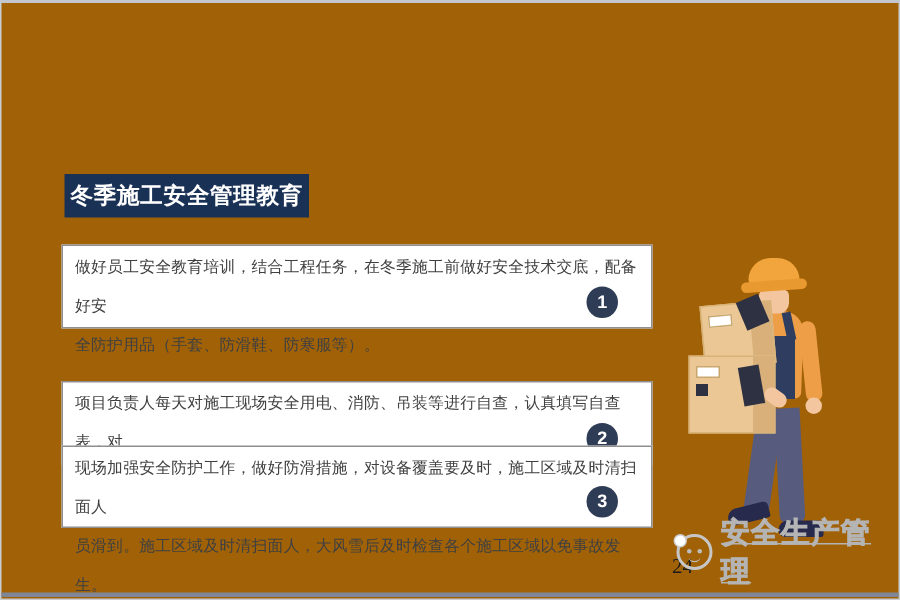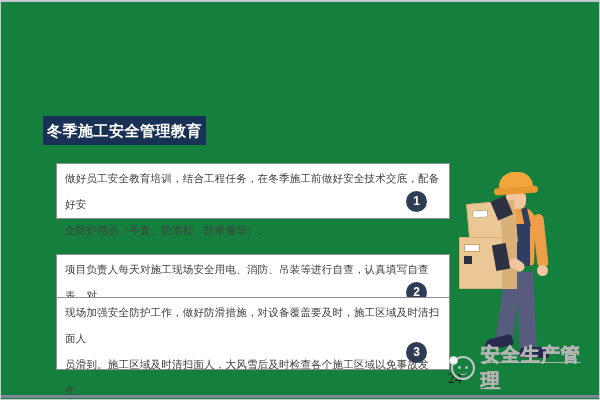--- a/index.html
+++ b/index.html
@@ -1,30 +1,30 @@
 <!DOCTYPE html>
 <html><head>
 <meta charset="utf-8">
 <style>
   html,body{margin:0;padding:0;}
   body{width:600px;height:400px;overflow:hidden;background:#ffffff;
        font-family:"Liberation Sans","DejaVu Sans",sans-serif;}
-  .slide{position:absolute;left:0;top:0;width:600px;height:400px;background:#15803d;
+  .slide{position:absolute;left:0;top:0;width:600px;height:400px;background:#a16207;
          border:1px solid #c9cdd4;box-sizing:border-box;border-top:2px solid #c2c6ce;}
   .edge-line-bottom{position:absolute;left:0;right:0;top:393px;height:3px;background:#7e8697;}
 
   .title-box{position:absolute;left:42px;top:114px;width:163px;height:29px;
              background:#1a3156;color:#ffffff;font-size:15px;font-weight:bold;
              line-height:29px;text-align:center;letter-spacing:0.5px;}
 
-  .point-box{position:absolute;left:55px;width:394px;background:#ffffff;
+  .point-box{position:absolute;left:40px;width:394px;background:#ffffff;
              border:1px solid #8f8f8f;box-sizing:border-box;}
   .pb1{top:161px;height:56px;}
   .pb2{top:228px;height:56px;margin-top:24px;}
-  .pb3{top:295px;height:73px;}
+  .pb3{top:295px;height:55px;}
   .point-text{position:absolute;left:8px;top:1px;right:8px;color:#404040;
               font-size:10.5px;line-height:26px;letter-spacing:0.2px;}
   .num-circle{position:absolute;right:22px;bottom:6px;width:21px;height:21px;
               border-radius:50%;background:#2f3c55;color:#ffffff;font-size:12px;
               font-weight:bold;line-height:21px;text-align:center;}
 
   
   .worker{position:absolute;left:452px;top:162px;width:110px;height:195px;}
   .worker div{position:absolute;}
   .hat-top{left:46px;top:8px;width:34px;height:18px;background:#f2a53c;

